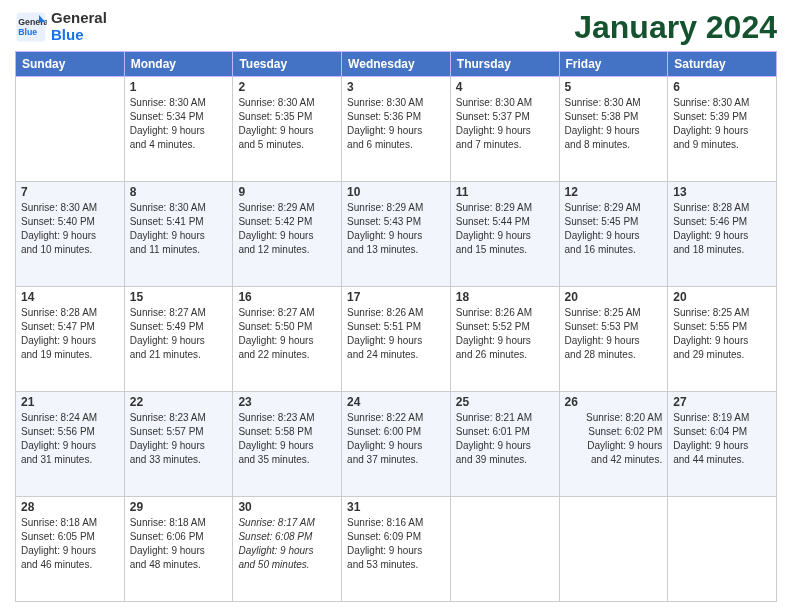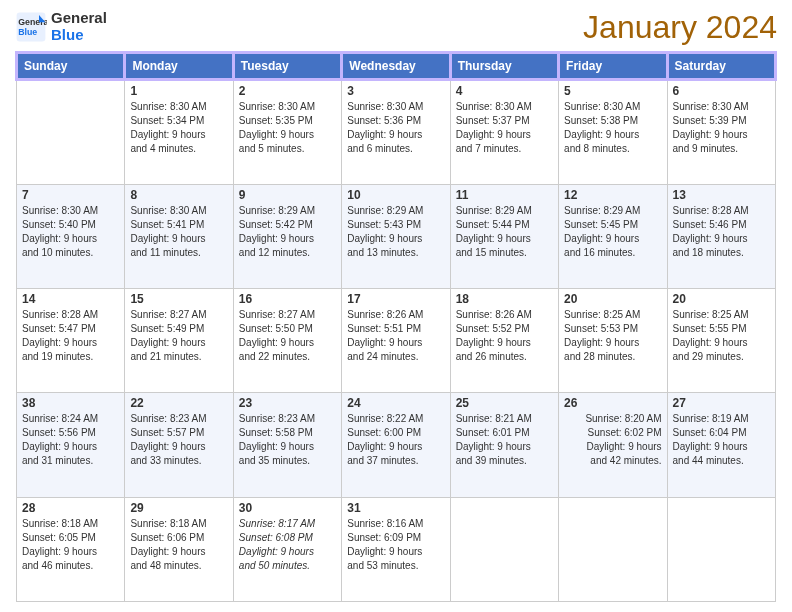--- a/index.html
+++ b/index.html
@@ -39,41 +39,41 @@
     }
     .logo-icon {
       width: 32px;
       height: 32px;
     }
     .title-block {
       text-align: right;
     }
     .main-title {
       font-size: 32px;
-      font-weight: normal;
-      color: #a16207;
+      font-weight: bold;
+      color: #14532d;
       line-height: 1.1;
     }
     .subtitle {
       font-size: 16px;
       color: #555;
     }
     .calendar-table {
       width: 100%;
       border-collapse: collapse;
       flex: 1;
     }
     .calendar-table th {
       background-color: #4472c4;
       color: #fff;
       font-size: 12px;
       font-weight: bold;
       padding: 5px 6px;
       text-align: left;
-      border: 3px solid #c4b5fd;
+      border: 1px solid #c4b5fd;
     }
     .calendar-table td {
       border: 1px solid #ccc;
       vertical-align: top;
       padding: 3px 5px;
       font-size: 10.5px;
       color: #333;
       width: calc(100% / 7);
       height: 80px;
     }
@@ -269,21 +269,21 @@
           <td>
             <div class="cell-day">20</div>
             <div class="cell-info" style="white-space: pre-line;">Sunrise: 8:25 AM
 Sunset: 5:55 PM
 Daylight: 9 hours
 and 29 minutes.</div>
           </td>
         </tr>
         <tr class="row-alt">
           <td>
-            <div class="cell-day">38</div>
+            <div class="cell-day">21</div>
             <div class="cell-info" style="white-space: pre-line;">Sunrise: 8:24 AM
 Sunset: 5:56 PM
 Daylight: 9 hours
 and 31 minutes.</div>
           </td>
           <td>
             <div class="cell-day">22</div>
             <div class="cell-info" style="white-space: pre-line;">Sunrise: 8:23 AM
 Sunset: 5:57 PM
 Daylight: 9 hours

